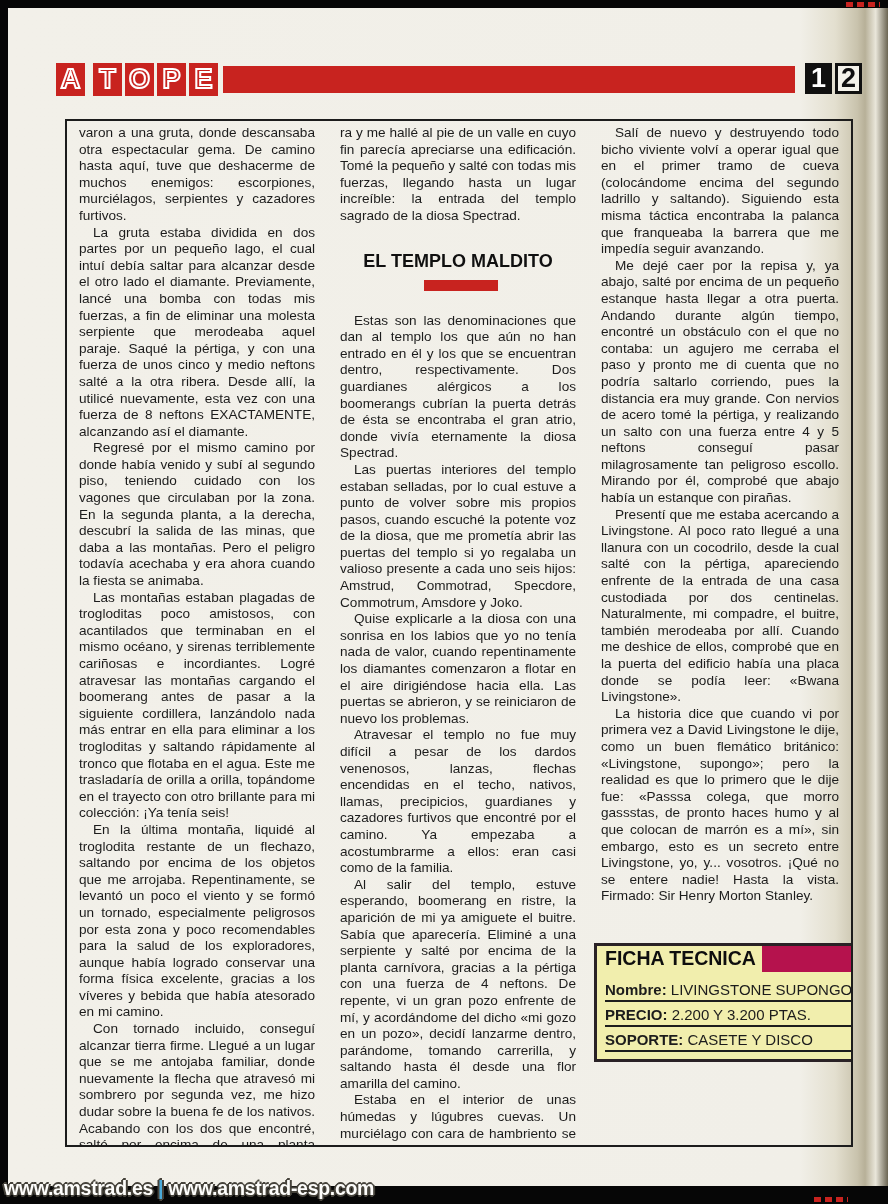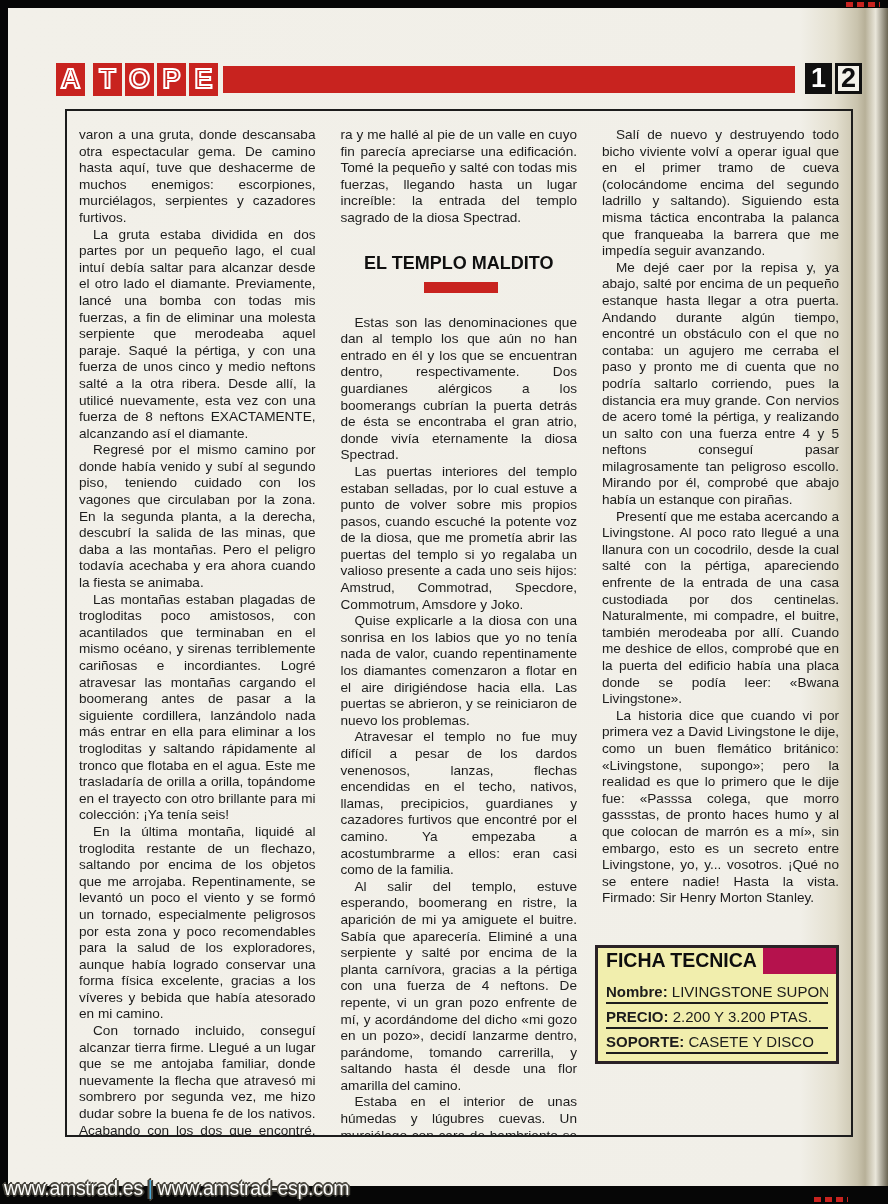--- a/index.html
+++ b/index.html
@@ -40,25 +40,25 @@
   .pagenum{display:flex;gap:3px;}
   .digit{
     width:27px;height:31px;text-align:center;
     font-weight:bold;font-size:27px;line-height:31px;
     box-sizing:border-box;
   }
   .digit-1{background:#101010;color:#ffffff;}
   .digit-2{background:#f4f2ea;color:#101010;border:3px solid #101010;line-height:25px;}
   
   .content-frame{
-    position:absolute;left:57px;top:101px;
+    position:absolute;left:57px;top:111px;
     width:788px;height:1028px;
     box-sizing:border-box;
     border:2px solid #1c1c1c;
-    padding:16px 12px 0 12px;
+    padding:4px 12px 0 12px;
     display:flex;gap:25px;
     overflow:hidden;
   }
   .col{
     width:238px;
     font-size:13.6px;line-height:16.6px;
     text-align:justify;color:#1c1c1c;
     hyphens:auto;-webkit-hyphens:auto;
   }
   .col p{margin:0;text-indent:14px;}
@@ -67,42 +67,42 @@
     font-weight:bold;font-size:18px;line-height:24px;
     color:#101010;margin:24px 0 16px 0;text-align:center;
   }
   .heading-accent{
     display:inline-block;width:74px;height:11px;
     background:#c8231f;margin-left:5px;
   }
   
   .ficha{
     margin-top:38px;margin-left:-7px;
-    width:244px;box-sizing:border-box;
+    width:287px;box-sizing:border-box;
     border:3px solid #2a2226;
     background:#f1eead;
     padding:0 0 7px 0;
   }
   .ficha-header{display:flex;align-items:flex-start;height:31px;}
   .ficha-title{
     font-weight:bold;font-size:19.5px;color:#0e0e0e;
     padding:4px 6px 0 8px;white-space:nowrap;letter-spacing:0;
   }
   .ficha-bar{flex:1;height:26px;background:#b5124d;}
   .ficha-row{
     margin:0 8px;padding:4px 0 1px 0;
     border-bottom:2px solid #1d1d1d;
     font-size:15px;line-height:18px;color:#1c1c1c;
     white-space:nowrap;overflow:hidden;
   }
   .ficha-row .lbl{font-weight:bold;}
   
   .watermark{
     position:absolute;left:4px;bottom:4px;
-    font-weight:normal;font-size:19.5px;letter-spacing:-0.3px;
+    font-weight:bold;font-size:19.5px;letter-spacing:-0.3px;
     color:#fdfdfb;
     text-shadow:-2px 0 0 #45423a, 2px 0 0 #45423a, 0 -2px 0 #45423a,
                  0 2px 0 #45423a, -1px -1px 0 #45423a, 1px 1px 0 #45423a;
     white-space:nowrap;
   }
   .watermark .sep{color:#4aa9d8;padding:0 5px;}
   .reg-mark{
     position:absolute;height:5px;width:34px;
     background:repeating-linear-gradient(90deg,#c8231f 0 7px,#060606 7px 11px);
   }

